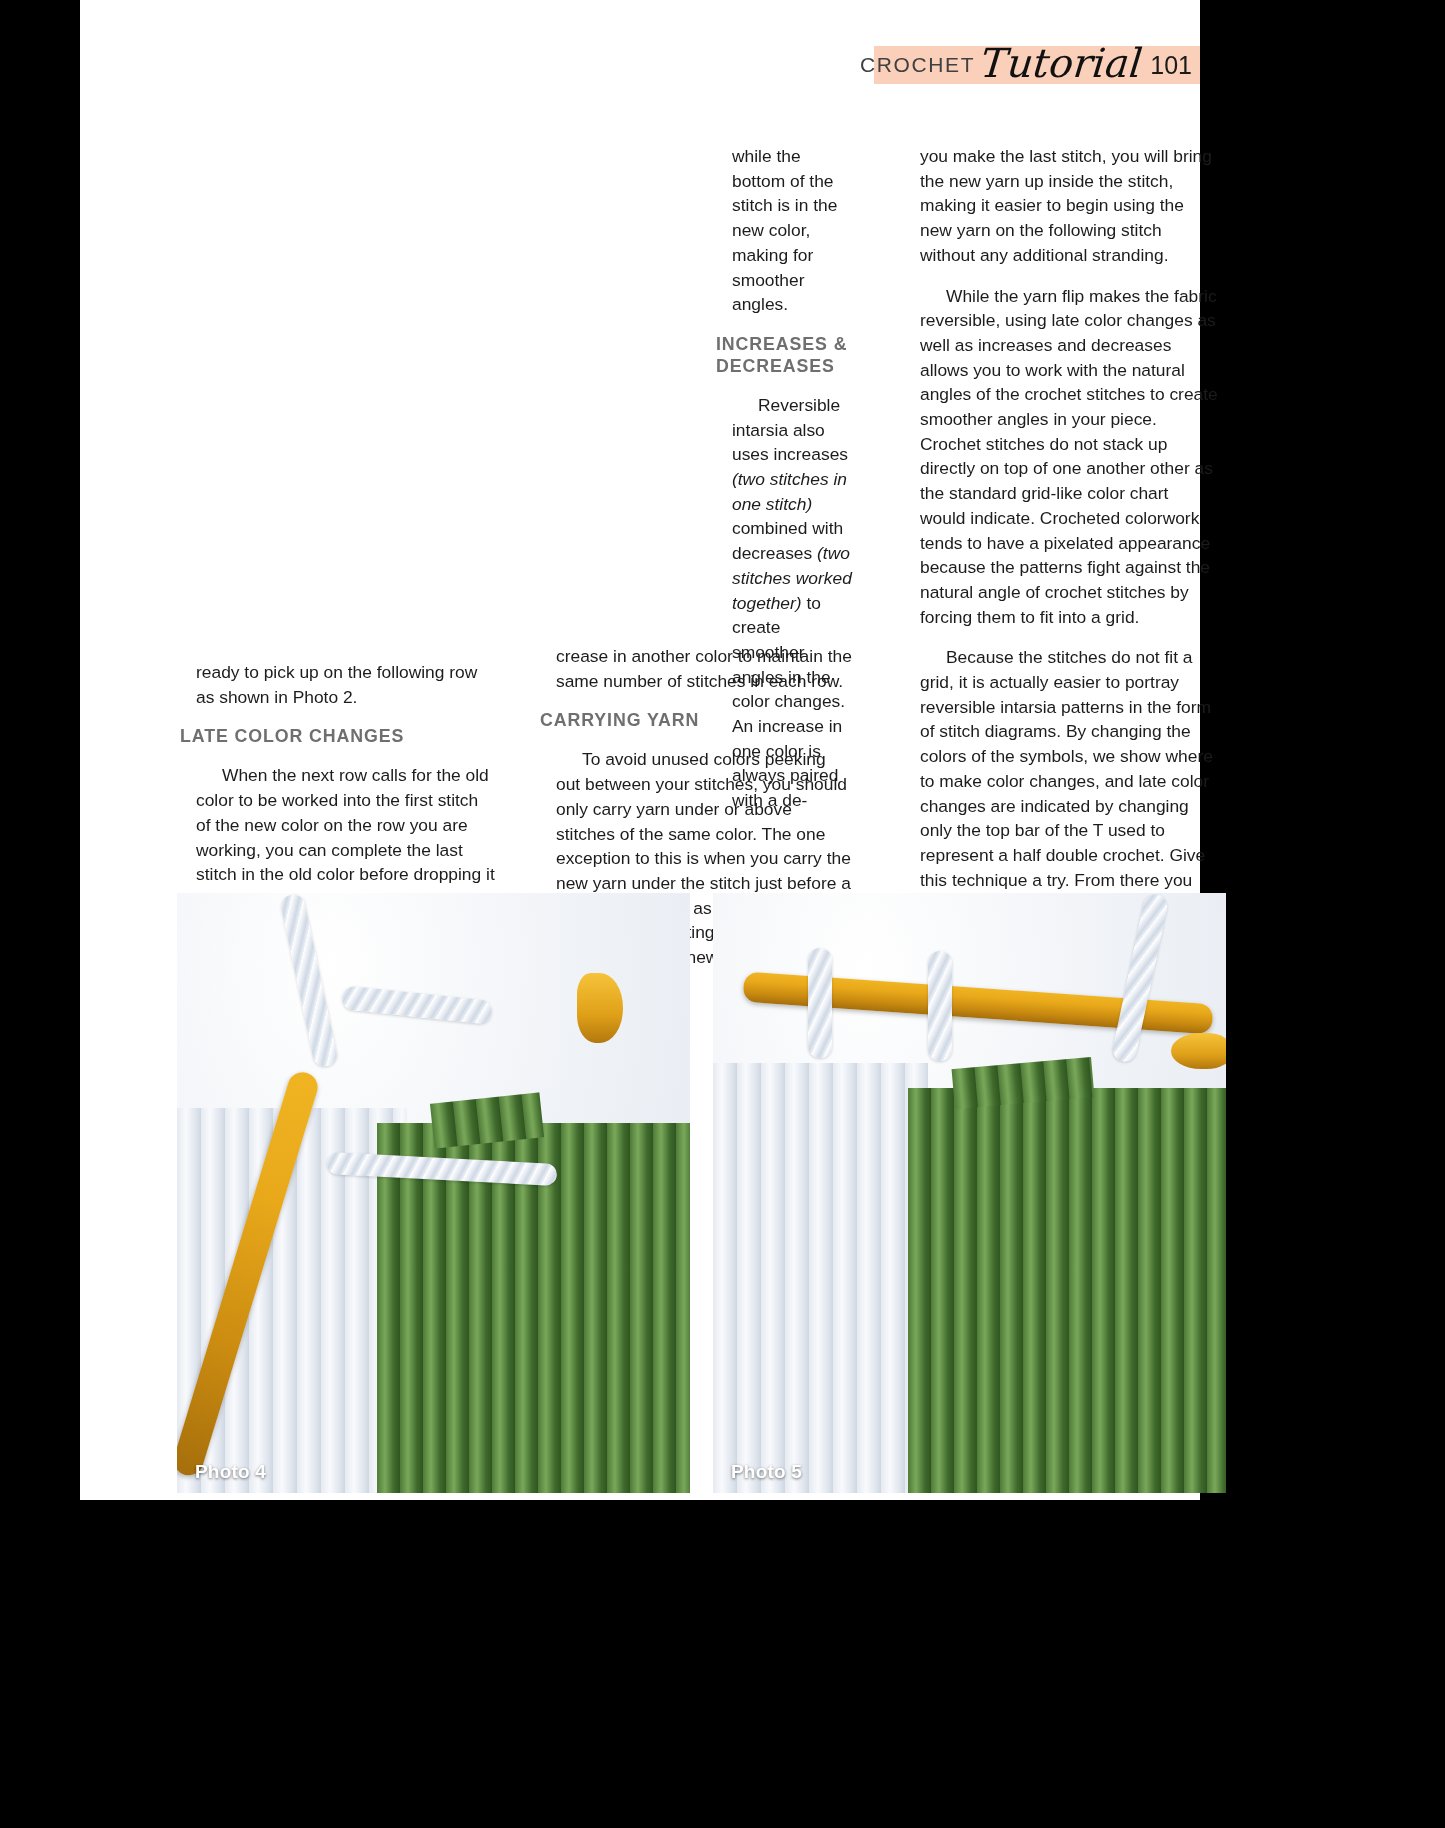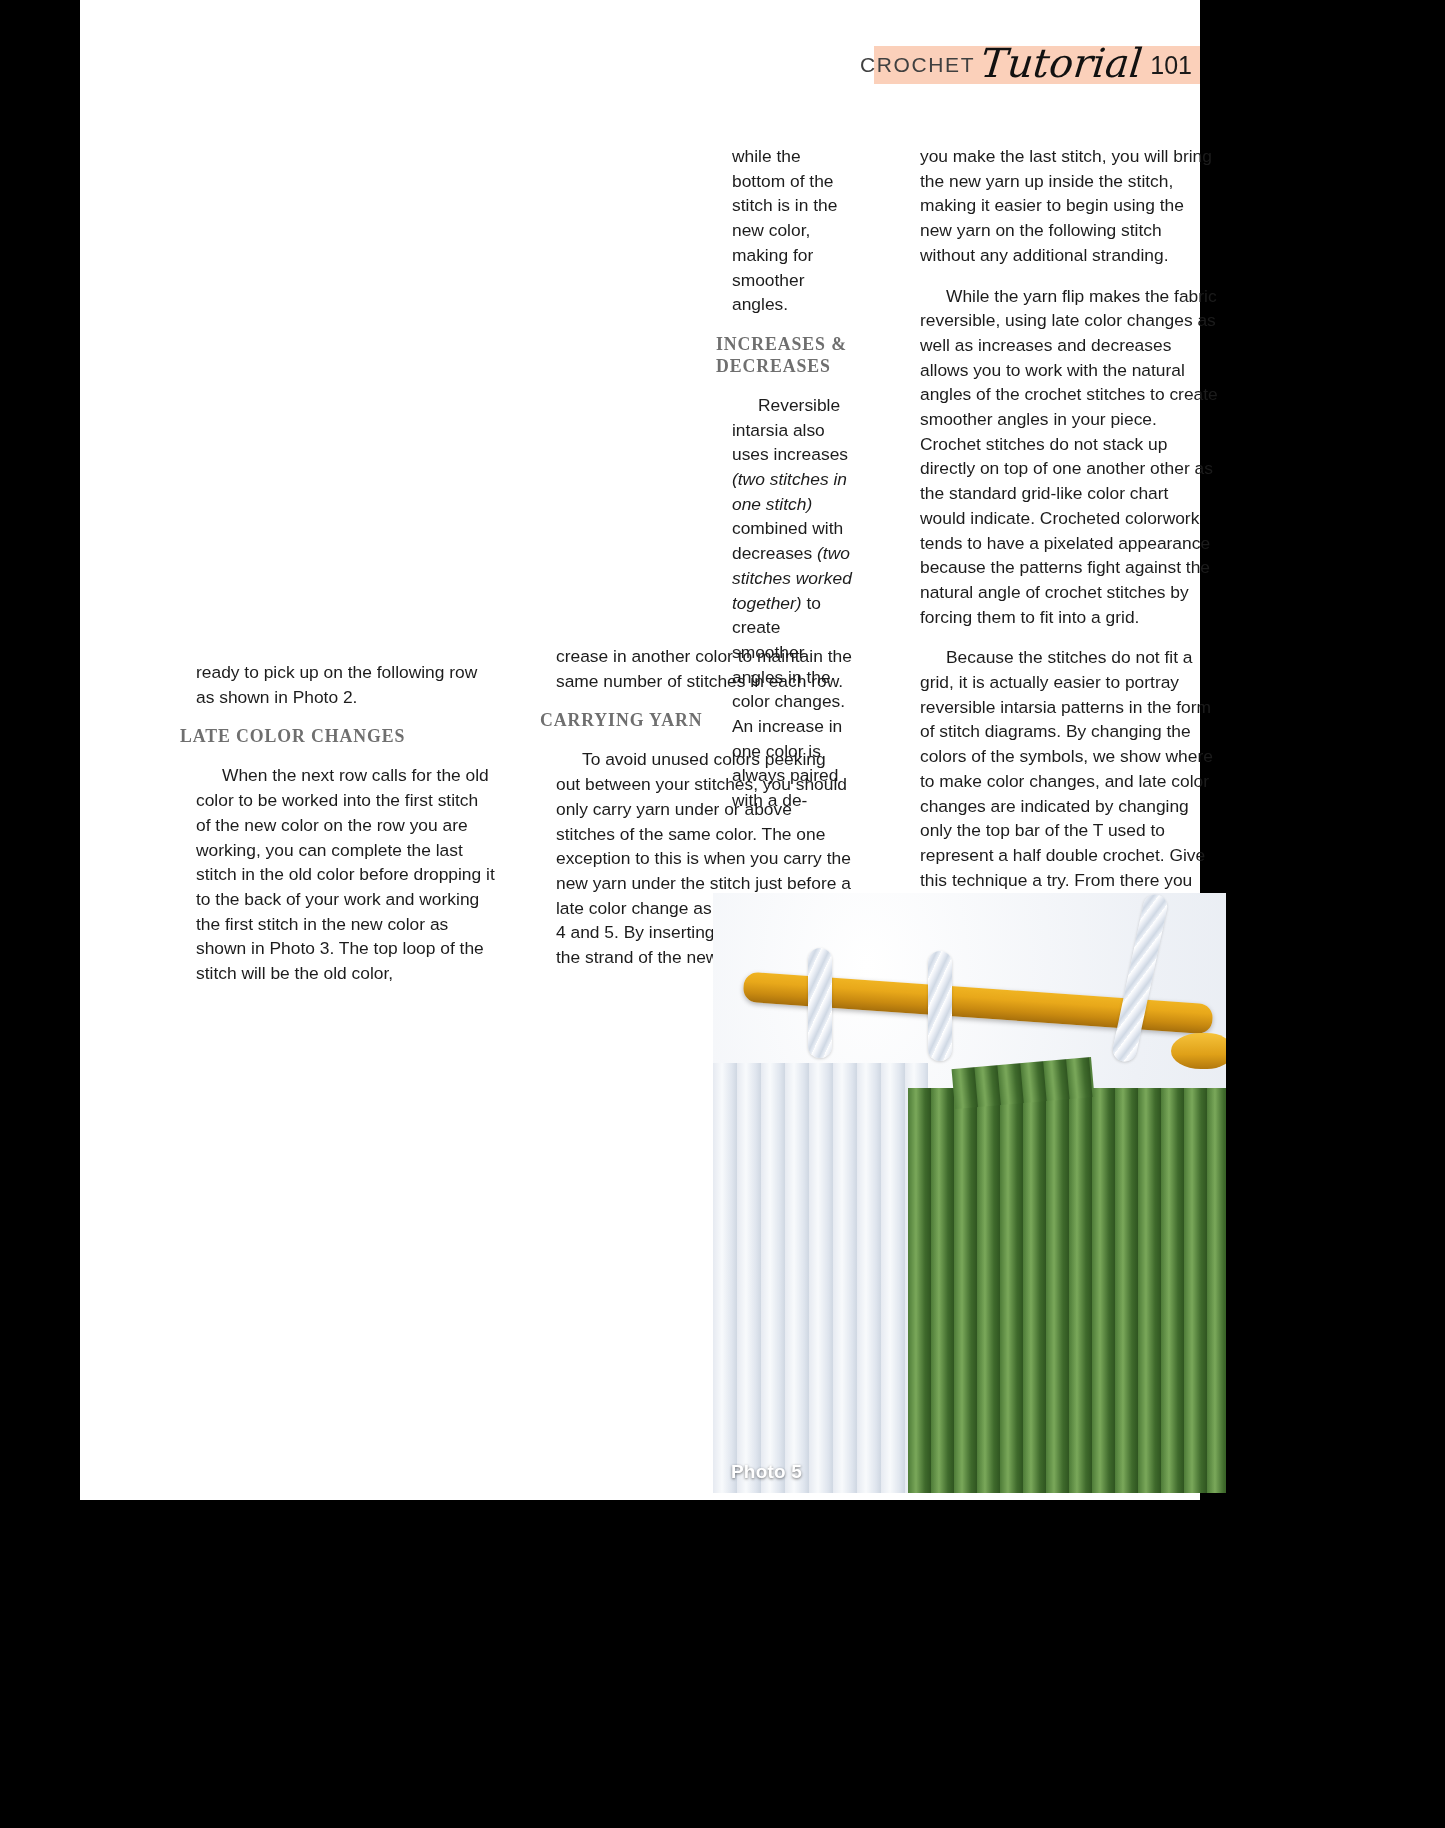--- a/index.html
+++ b/index.html
@@ -176,21 +176,21 @@
     line-height: 24.7px;
   }
   .col p {
     margin: 16px;
     text-indent: 26px;
   }
   .col p.noindent {
     text-indent: 0;
   }
   .subhead {
-    font-family: Liberation Serif, serif;
+    font-family: Liberation Sans, sans-serif;
     font-weight: bold;
     font-size: 17.8px;
     letter-spacing: 0.9px;
     color: #6f6f6f;
     margin: 9px 0 5px 0;
     line-height: 22px;
   }
   em.it {
     font-style: italic;
   }
@@ -260,20 +260,36 @@
     <div class="subhead">LATE COLOR CHANGES</div>
     <p>When the next row calls for the old color to be worked into the first stitch of the new color on the row you are working, you can complete the last stitch in the old color before dropping it to the back of your work and working the first stitch in the new color as shown in Photo 3. The top loop of the stitch will be the old color,</p>
   </div>
 
   <div class="col" id="col-mid-bottom">
     <p class="noindent">crease in another color to maintain the same number of stitches in each row.</p>
     <div class="subhead">CARRYING YARN</div>
     <p>To avoid unused colors peeking out between your stitches, you should only carry yarn under or above stitches of the same color. The one exception to this is when you carry the new yarn under the stitch just before a late color change as shown in Photos 4 and 5. By inserting your hook under the strand of the new yarn as</p>
   </div>
 
+  <div class="photo" id="photo-4">
+    <div class="swatch">
+      <div class="sw-bg"></div>
+      <div class="sw-white-knit" style="left:0px; top:215px; width:230px; height:385px;"></div>
+      <div class="sw-green-knit" style="left:200px; top:230px; width:313px; height:370px;"></div>
+      <div class="sw-green-knit" style="left:255px; top:205px; width:110px; height:45px; transform:rotate(-6deg);"></div>
+
+      <div class="sw-hook" style="left:115px; top:180px; width:30px; height:420px; transform:rotate(17deg); transform-origin:50% 0%; border-radius:15px;"></div>
+      <div class="sw-hook-tip" style="left:400px; top:80px; width:46px; height:70px; border-radius:30% 50% 50% 40%;"></div>
+
+      <div class="sw-yarn-strand" style="left:120px; top:0px; width:24px; height:175px; border-radius:12px; transform:rotate(-12deg);"></div>
+      <div class="sw-yarn-strand" style="left:165px; top:100px; width:150px; height:24px; border-radius:12px; transform:rotate(6deg);"></div>
+      <div class="sw-yarn-strand" style="left:150px; top:265px; width:230px; height:22px; border-radius:11px; transform:rotate(3deg);"></div>
+    </div>
+    <div class="photo-label">Photo 4</div>
+  </div>
 
   <div class="photo" id="photo-5">
     <div class="swatch">
       <div class="sw-bg"></div>
       <div class="sw-white-knit" style="left:0px; top:170px; width:215px; height:430px;"></div>
       <div class="sw-green-knit" style="left:195px; top:195px; width:318px; height:405px;"></div>
       <div class="sw-green-knit" style="left:240px; top:170px; width:140px; height:40px; transform:rotate(-5deg);"></div>
 
       <div class="sw-hook" style="left:30px; top:95px; width:470px; height:30px; transform:rotate(4deg);"></div>
       <div class="sw-hook-tip" style="left:458px; top:140px; width:60px; height:36px;"></div>

